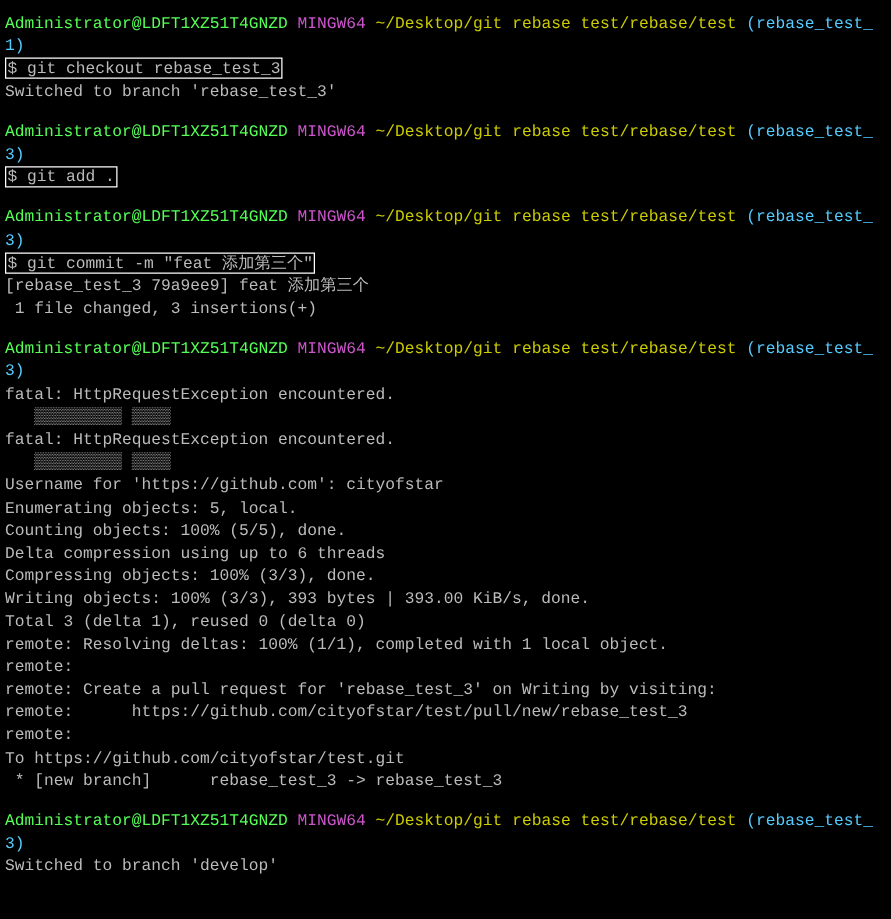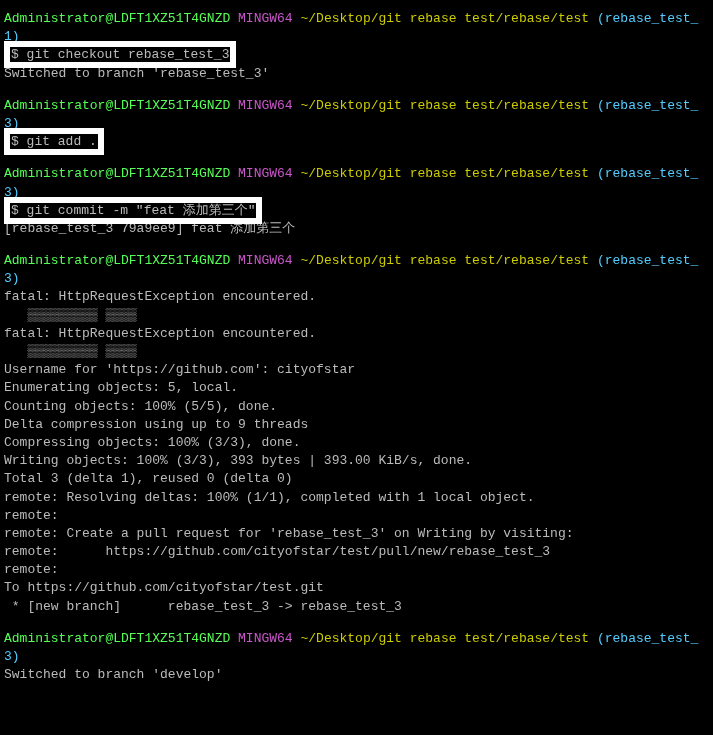--- a/index.html
+++ b/index.html
@@ -17,50 +17,51 @@
     .line { white-space: pre-wrap; word-break: break-all; }
     .user { color: #5f5; }
     .host { color: #c5c; }
     .path { color: #cc0; }
     .branch { color: #5cf; }
     .dollar { color: #bbb; }
     .cmd { color: #bbb; }
     .output { color: #bbb; }
     .blank { height: 14px; }
     .hl {
-      border: 6px solid #ffffff;
+      border: 1px solid #ffffff;
       display: inline;
       padding: 0 1px;
       position: relative;
     }
   </style>
 </head>
 <body>
 
 <div id="terminal">
     <div class="line"><span class="user">Administrator@LDFT1XZ51T4GNZD</span> <span class="host">MINGW64</span> <span class="path">~/Desktop/git rebase test/rebase/test</span> <span class="branch">(rebase_test_1)</span></div>
     <div class="line"><span class="hl"><span class="dollar">$ </span><span class="cmd">git checkout rebase_test_3</span></span></div>
     <div class="line output">Switched to branch 'rebase_test_3'</div>
     <div class="blank"></div>
     <div class="line"><span class="user">Administrator@LDFT1XZ51T4GNZD</span> <span class="host">MINGW64</span> <span class="path">~/Desktop/git rebase test/rebase/test</span> <span class="branch">(rebase_test_3)</span></div>
     <div class="line"><span class="hl"><span class="dollar">$ </span><span class="cmd">git add .</span></span></div>
     <div class="blank"></div>
     <div class="line"><span class="user">Administrator@LDFT1XZ51T4GNZD</span> <span class="host">MINGW64</span> <span class="path">~/Desktop/git rebase test/rebase/test</span> <span class="branch">(rebase_test_3)</span></div>
     <div class="line"><span class="hl"><span class="dollar">$ </span><span class="cmd">git commit -m "feat 添加第三个"</span></span></div>
     <div class="line output">[rebase_test_3 79a9ee9] feat 添加第三个</div>
+    <div class="line output"> 1 file changed, 3 insertions(+)</div>
     <div class="blank"></div>
     <div class="line"><span class="user">Administrator@LDFT1XZ51T4GNZD</span> <span class="host">MINGW64</span> <span class="path">~/Desktop/git rebase test/rebase/test</span> <span class="branch">(rebase_test_3)</span></div>
     <div class="line output">fatal: HttpRequestException encountered.</div>
     <div class="line output">   ▒▒▒▒▒▒▒▒▒ ▒▒▒▒</div>
     <div class="line output">fatal: HttpRequestException encountered.</div>
     <div class="line output">   ▒▒▒▒▒▒▒▒▒ ▒▒▒▒</div>
     <div class="line output">Username for 'https://github.com': cityofstar</div>
     <div class="line output">Enumerating objects: 5, local.</div>
     <div class="line output">Counting objects: 100% (5/5), done.</div>
-    <div class="line output">Delta compression using up to 9 threads</div>
+    <div class="line output">Delta compression using up to 6 threads</div>
     <div class="line output">Compressing objects: 100% (3/3), done.</div>
     <div class="line output">Writing objects: 100% (3/3), 393 bytes | 393.00 KiB/s, done.</div>
     <div class="line output">Total 3 (delta 1), reused 0 (delta 0)</div>
     <div class="line output">remote: Resolving deltas: 100% (1/1), completed with 1 local object.</div>
     <div class="line output">remote:</div>
     <div class="line output">remote: Create a pull request for 'rebase_test_3' on Writing by visiting:</div>
     <div class="line output">remote:      https://github.com/cityofstar/test/pull/new/rebase_test_3</div>
     <div class="line output">remote:</div>
     <div class="line output">To https://github.com/cityofstar/test.git</div>
     <div class="line output"> * [new branch]      rebase_test_3 -&gt; rebase_test_3</div>

